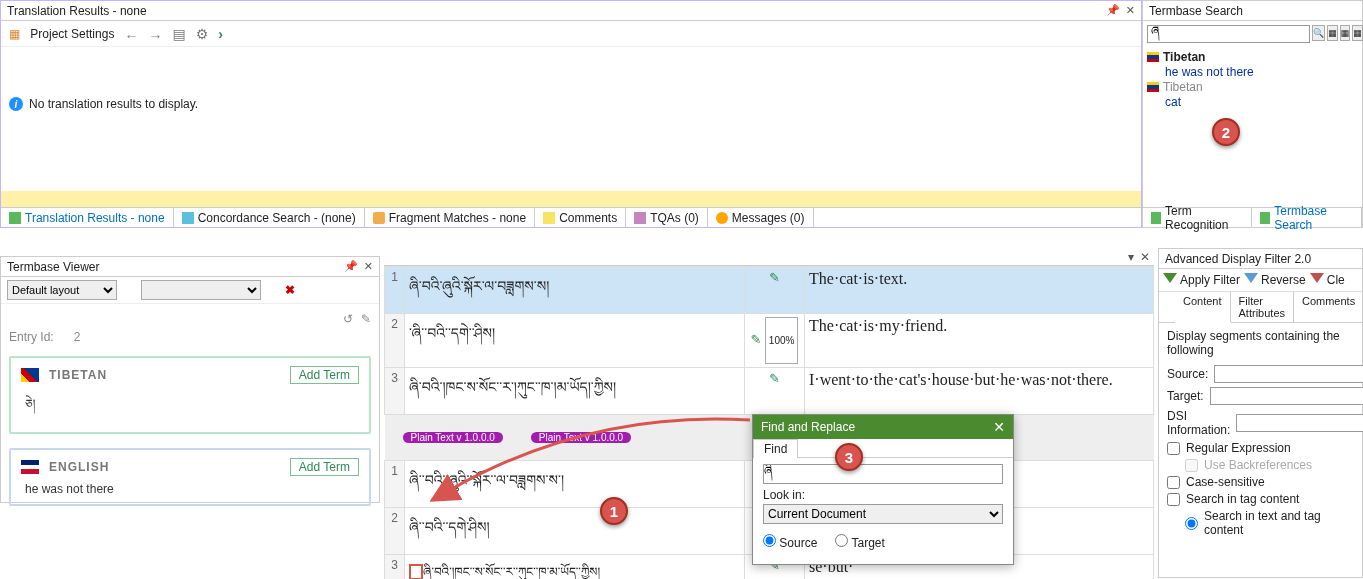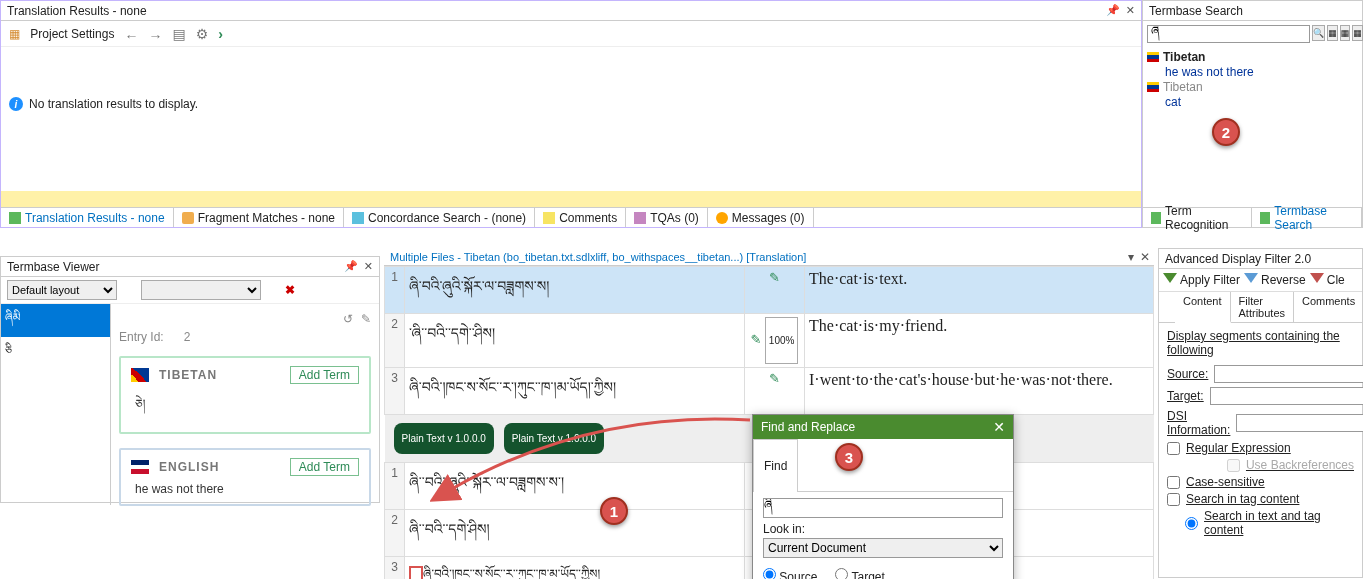--- a/index.html
+++ b/index.html
@@ -69,52 +69,52 @@
 .editor-tab-close { margin-left: auto; display: flex; gap: 6px; padding-right: 4px; color: #555; }
 .seg-table { width: 100%; border-collapse: collapse; }
 .seg-table td { border: 1px solid #ddd; vertical-align: top; padding: 3px 4px; }
 .seg-table .num { width: 20px; text-align: center; background: #f4f4f4; color: #666; }
 .seg-table .src { width: 340px; font-size: 14px; }
 .seg-table .status { width: 60px; text-align: center; }
 .seg-table .tgt { font-size: 16px; font-family: Georgia, serif; }
 .seg-table tr.row1 td { background: #cde4f7; }
 .status-pen { color: #2e8b57; font-size: 13px; }
 .status-box { border: 1px solid #aaa; font-size: 10px; padding: 17px 3px; display: inline-block; }
-.file-badge { display: inline-block; background: #14532d; color: #fff; border-radius: 8px; padding: 10px 8px; font-size: 10px; margin: 5px; }
+.file-badge { display: inline-block; background: #a21caf; color: #fff; border-radius: 8px; padding: 0 8px; font-size: 10px; margin: 14px; }
 .red-box { display: inline-block; width: 14px; height: 16px; border: 2px solid #d9534f; vertical-align: middle; }
 
 
 .find-replace { position: absolute; left: 752px; top: 414px; width: 262px; background: #fff; border: 1px solid #888; box-shadow: 0 2px 10px rgba(0,0,0,.3); z-index: 50; }
 .fr-title { background: #4a8b2f; color: #fff; padding: 4px 8px; display: flex; align-items: center; }
 .fr-title .spacer { flex: 1; }
 .fr-close { color: #fff; cursor: pointer; font-size: 14px; }
 .fr-tabs { display: flex; border-bottom: 1px solid #ccc; }
-.fr-tab { padding: 19px 10px; border: 1px solid #ccc; border-bottom: none; margin-bottom: -1px; background: #fff; }
+.fr-tab { padding: 2px 10px; border: 1px solid #ccc; border-bottom: none; margin-bottom: -1px; background: #fff; }
 .fr-body { padding: 6px 10px; }
 .fr-body label { display: block; margin: 4px 0 2px; }
 .fr-body input[type=text], .fr-body select { width: 100%; border: 1px solid #999; height: 20px; }
 .fr-radios { display: flex; gap: 18px; padding: 6px 0; align-items: center; }
 
 
 .adv-filter { position: absolute; right: 0; top: 248px; width: 205px; height: 330px; border: 1px solid #ccc; }
 .adv-toolbar { display: flex; align-items: center; gap: 4px; padding: 4px; border-bottom: 1px solid #ddd; }
 .adv-btn { display: flex; align-items: center; gap: 3px; cursor: pointer; }
 .funnel { width: 14px; height: 14px; display: inline-block; }
 .funnel.green::before { content: ""; display: block; width: 0; height: 0; border-left: 7px solid transparent; border-right: 7px solid transparent; border-top: 10px solid #4a8b2f; }
 .funnel.blue::before { content: ""; display: block; width: 0; height: 0; border-left: 7px solid transparent; border-right: 7px solid transparent; border-top: 10px solid #5b9bd5; }
 .funnel.red::before { content: ""; display: block; width: 0; height: 0; border-left: 7px solid transparent; border-right: 7px solid transparent; border-top: 10px solid #c0504d; }
 .adv-tabs { display: flex; border-bottom: 1px solid #ccc; }
 .adv-tab { padding: 3px 8px; border-right: 1px solid #ccc; cursor: pointer; font-size: 11px; }
 .adv-tab.active { background: #fff; border-bottom: 2px solid #fff; margin-bottom: -1px; margin-left: 16px; }
-.adv-body { padding: 6px 8px; font-size: 11px; text-decoration: underline; }
+.adv-body { padding: 6px 8px; font-size: 11px; }
 .adv-row { display: flex; align-items: center; gap: 6px; margin: 4px 0; }
 .adv-row label { width: 80px; }
 .adv-row input[type=text] { flex: 1; border: 1px solid #999; height: 18px; }
 .adv-check { display: flex; align-items: center; gap: 6px; margin: 3px 0; }
-.adv-indent { margin-left: 18px; justify-content: flex-end; }
+.adv-indent { margin-left: 18px; }
 .adv-radio-row { display: flex; align-items: center; gap: 6px; margin-left: 18px; }
 
 
 .callout { position: absolute; width: 28px; height: 28px; border-radius: 50%; background: #d9534f; color: #fff; display: flex; align-items: center; justify-content: center; font-weight: bold; font-size: 15px; box-shadow: 0 2px 4px rgba(0,0,0,.4); z-index: 100; border: 2px solid #a03020; }
 .c1 { left: 600px; top: 497px; }
 .c2 { left: 1212px; top: 118px; }
 .c3 { left: 835px; top: 443px; }
 
 
 .arrow-svg { position: absolute; left: 430px; top: 400px; z-index: 60; pointer-events: none; }
@@ -142,26 +142,26 @@
     <span class="info-icon">i</span>
     <span>No translation results to display.</span>
   </div>
   <div class="tr-yellow"></div>
   <div class="tr-tabs">
     <div class="tr-tab active">
         <span class="tab-icon green"></span>
         <span>Translation Results - none</span>
       </div>
     <div class="tr-tab">
+        <span class="tab-icon blue"></span>
+        <span>Concordance Search - (none)</span>
+      </div>
+    <div class="tr-tab">
         <span class="tab-icon orange"></span>
         <span>Fragment Matches - none</span>
-      </div>
-    <div class="tr-tab">
-        <span class="tab-icon blue"></span>
-        <span>Concordance Search - (none)</span>
       </div>
     <div class="tr-tab">
         <span class="tab-icon yellow"></span>
         <span>Comments</span>
       </div>
     <div class="tr-tab">
         <span class="tab-icon purple"></span>
         <span>TQAs (0)</span>
       </div>
     <div class="tr-tab">
@@ -213,24 +213,20 @@
     <span class="spacer"></span>
     <span class="pin-icon">📌</span>
     <span class="close-icon">✕</span>
   </div>
   <div class="tv-toolbar">
     <select class="tv-layout"><option>Default layout</option></select>
     <select class="tv-combo"><option></option></select>
     <button class="tv-del">✖</button>
   </div>
   <div class="tv-body">
-    <div class="tv-side">
-      <div class="tv-side-item">ཞིམི</div>
-      <div class="tv-side-item2">ཅི</div>
-    </div>
     <div class="tv-main">
       <div class="tv-entry-toolbar">
         <span>↺</span>
         <span>✎</span>
       </div>
       <div class="tv-entry-id">
         <span>Entry Id:</span>
         <span>2</span>
       </div>
       <div class="term-card">
@@ -248,21 +244,20 @@
           <button class="add-term-btn">Add Term</button>
         </div>
         <div class="term-value">he was not there</div>
       </div>
     </div>
   </div>
 </div>
 
 <div class="editor">
   <div class="editor-tabs">
-    <span class="editor-tab">Multiple Files - Tibetan (bo_tibetan.txt.sdlxliff, bo_withspaces__tibetan...) [Translation]</span>
     <span class="editor-tab-close">
       <span>▾</span>
       <span>✕</span>
     </span>
   </div>
   <table class="seg-table">
     <tbody>
         <tr class="row1">
       <td class="num">1</td>
       <td class="src">ཞི་བའི་ཞུའི་སྐོར་ལ་བཟླགས་ས།</td>

